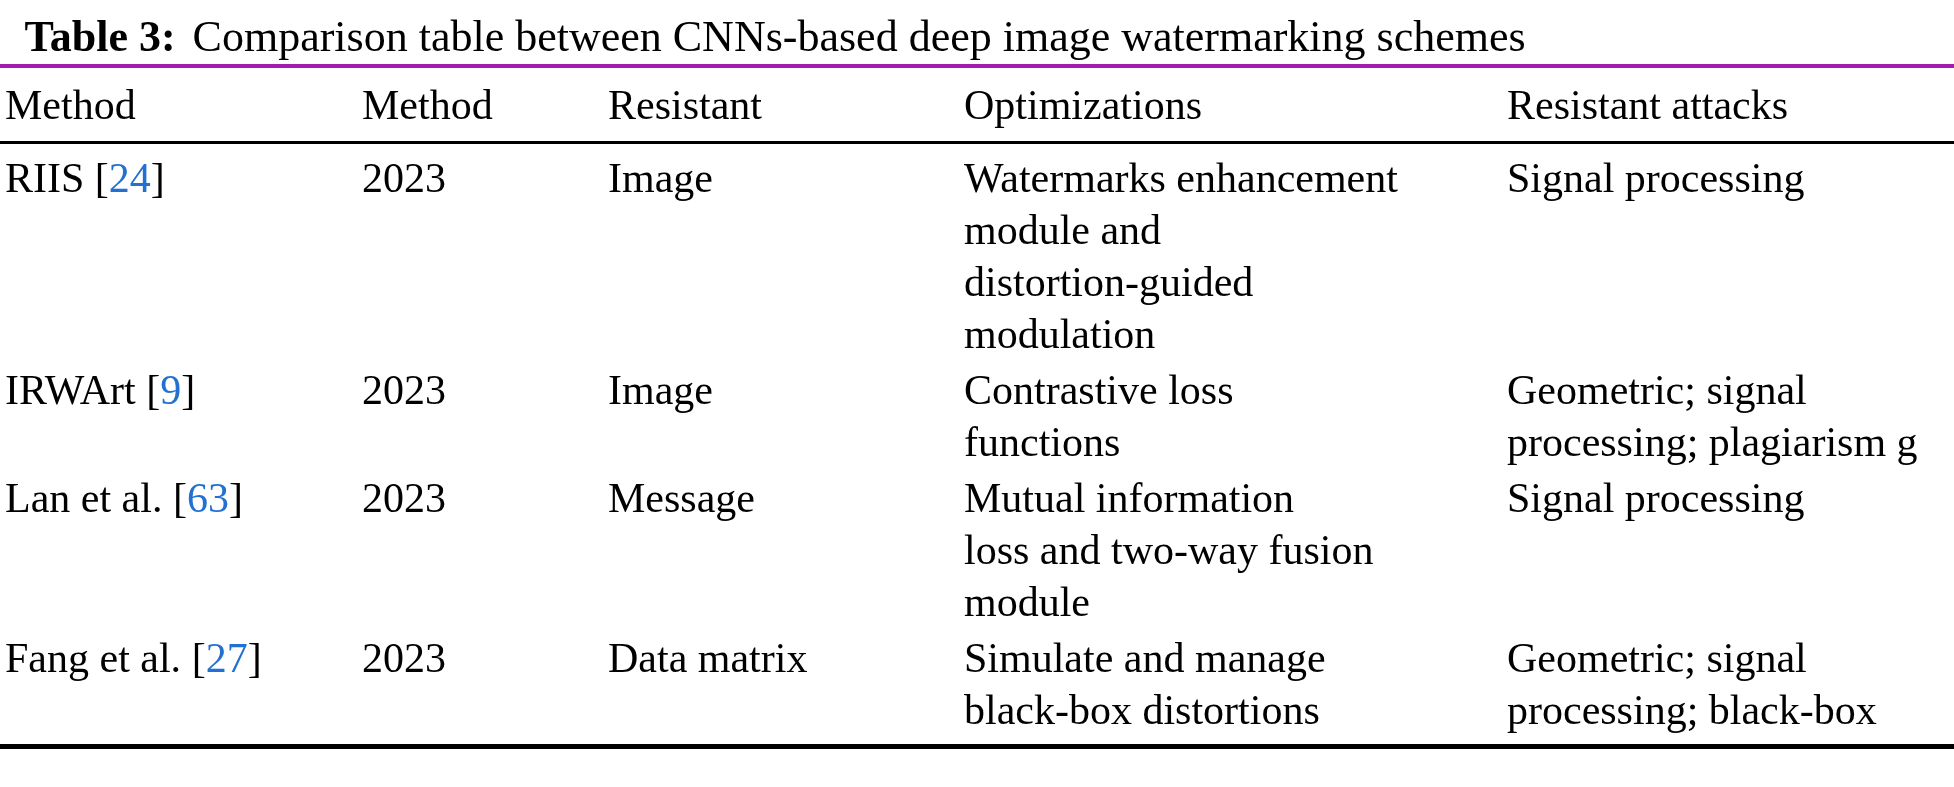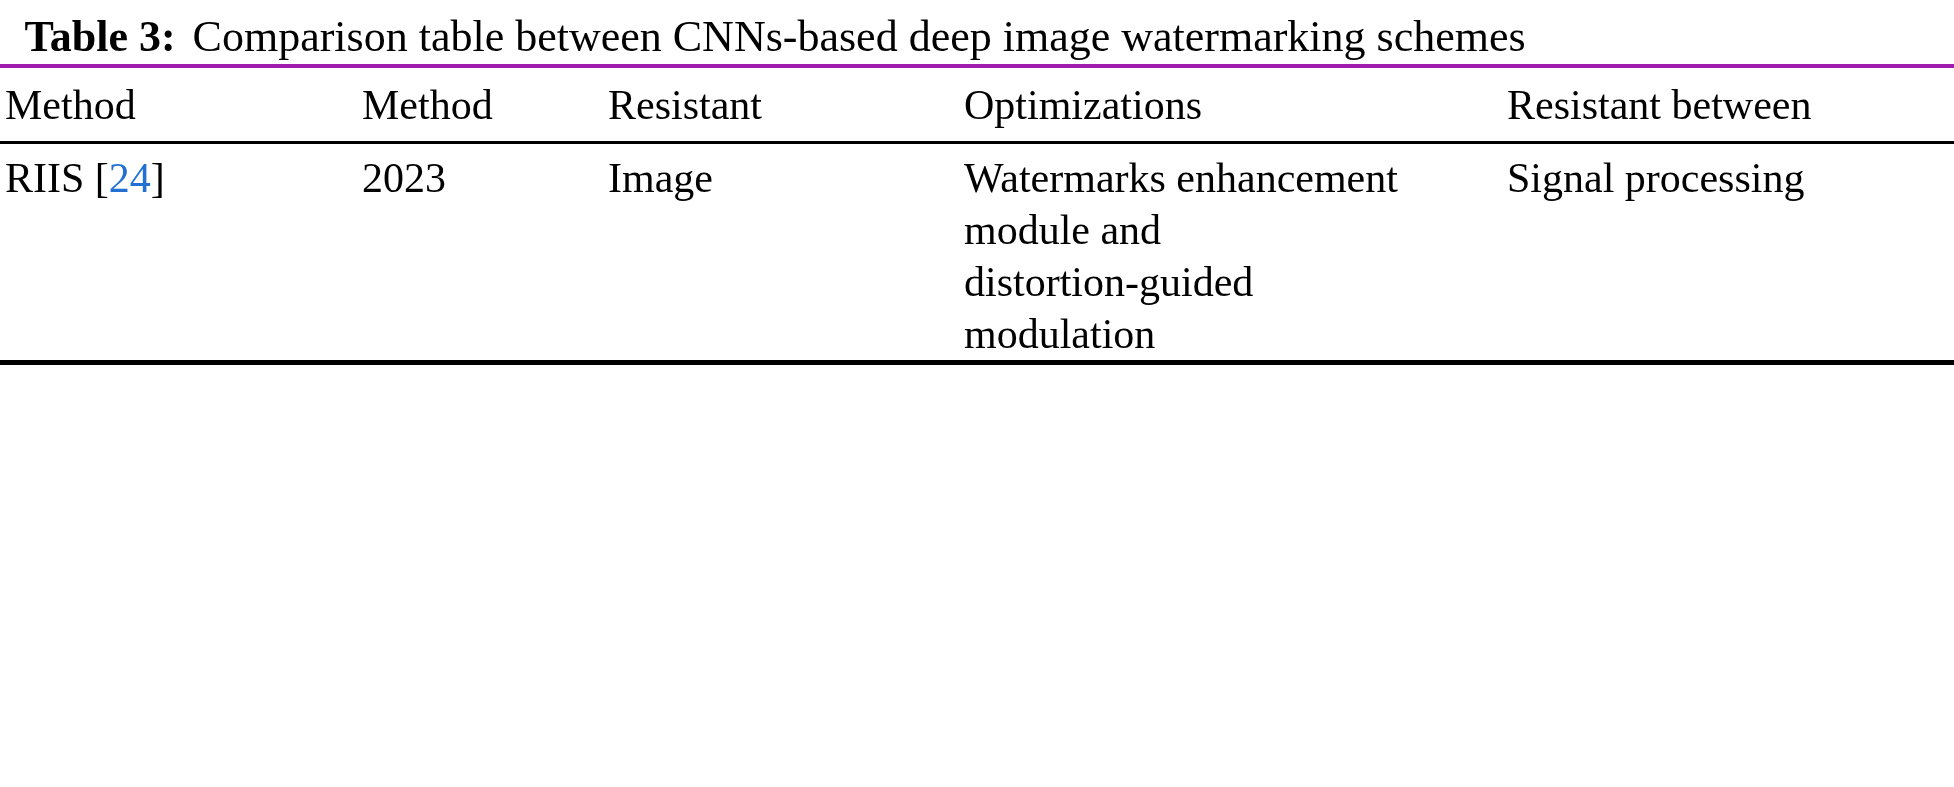--- a/index.html
+++ b/index.html
@@ -65,29 +65,56 @@
         <col class="c3">
         <col class="c4">
         <col class="c5">
     </colgroup>
     <thead>
       <tr>
         <th>Method</th>
         <th>Method</th>
         <th>Resistant</th>
         <th>Optimizations</th>
-        <th>Resistant between</th>
+        <th>Resistant attacks</th>
       </tr>
     </thead>
     <tbody>
       <tr class="row-first">
         <td><span>RIIS</span><span> [</span><span class="cite">24</span><span>]</span></td>
         <td>2023</td>
         <td>Image</td>
         <td>Watermarks enhancement
 module and
 distortion-guided
 modulation</td>
         <td>Signal processing</td>
       </tr>
+      <tr>
+        <td><span>IRWArt</span><span> [</span><span class="cite">9</span><span>]</span></td>
+        <td>2023</td>
+        <td>Image</td>
+        <td>Contrastive loss
+functions</td>
+        <td>Geometric; signal
+processing; plagiarism g</td>
+      </tr>
+      <tr>
+        <td><span>Lan et al.</span><span> [</span><span class="cite">63</span><span>]</span></td>
+        <td>2023</td>
+        <td>Message</td>
+        <td>Mutual information
+loss and two-way fusion
+module</td>
+        <td>Signal processing</td>
+      </tr>
+      <tr class="row-last">
+        <td><span>Fang et al.</span><span> [</span><span class="cite">27</span><span>]</span></td>
+        <td>2023</td>
+        <td>Data matrix</td>
+        <td>Simulate and manage
+black-box distortions</td>
+        <td>Geometric; signal
+processing; black-box</td>
+      </tr>
     </tbody>
   </table>
 </div>
 
 </body></html>

